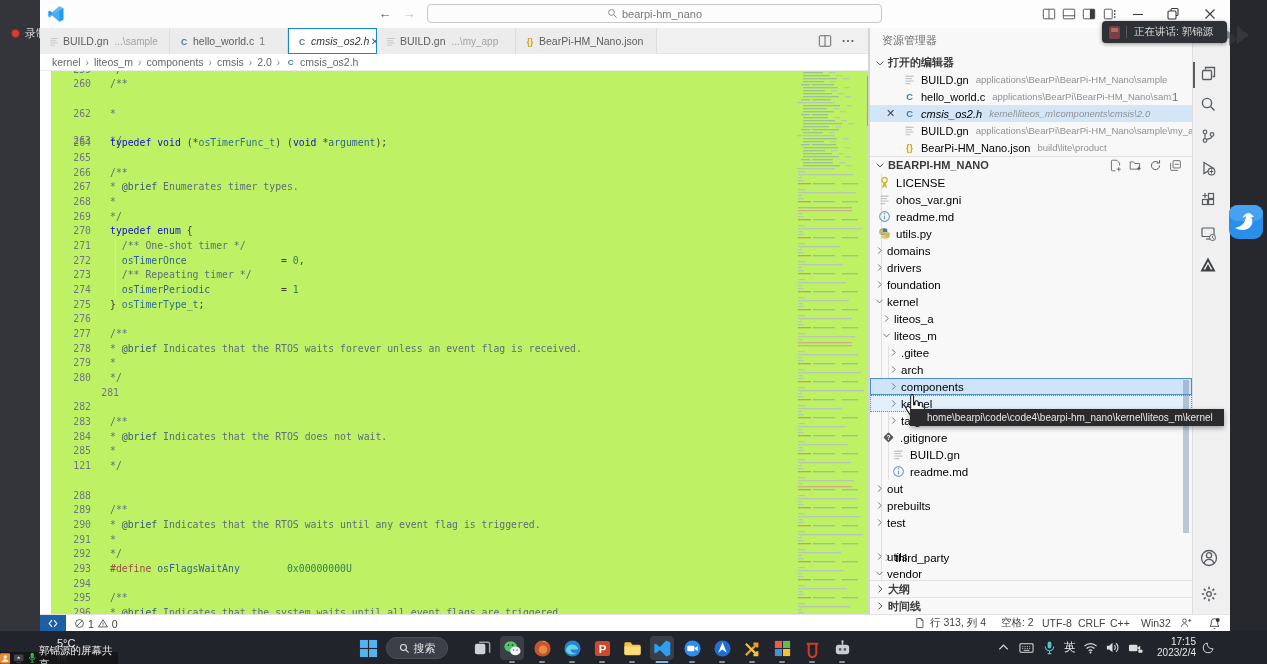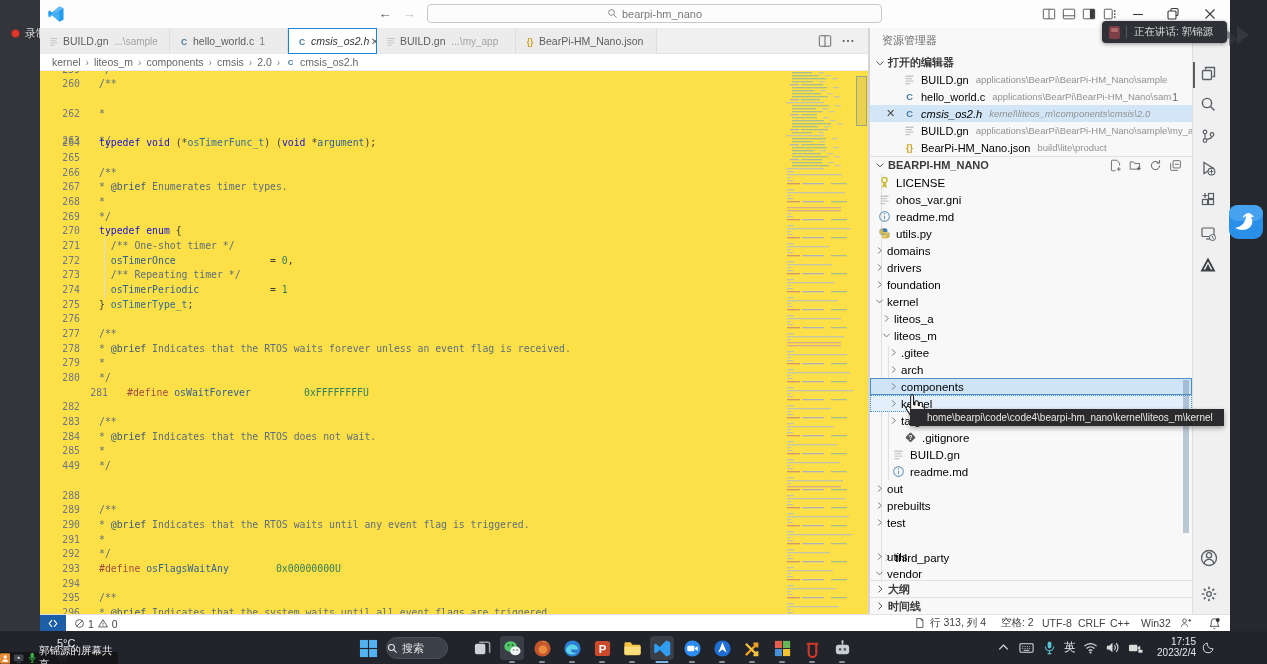--- a/index.html
+++ b/index.html
@@ -35,21 +35,21 @@
   .tab .tbadge { color:#7c7c7c; margin-left:5px; }
   .tab .tclose { margin-left:auto; margin-right:6px; color:#555; font-size:10px; width:11px; text-align:center; flex:none; }
   #tab-actions { left:778px; top:28px; width:56px; height:26px; display:flex; align-items:center; gap:9px; color:#555; }
 
   
   #breadcrumb { left:0; top:54px; width:828px; height:17px; background:#fff; border-bottom:1px solid #ececec; display:flex; align-items:center; padding-left:12px; font-size:10.5px; color:#666; }
   #breadcrumb .bc-sep { margin:0 5px; color:#888; font-size:10px; }
   #breadcrumb .bc-file { display:flex; align-items:center; gap:4px; }
 
   
-  #editor { left:0; top:71px; width:828px; height:543px; background:#fde047; overflow:hidden; }
+  #editor { left:11px; top:71px; width:828px; height:543px; background:#bef264; overflow:hidden; }
   .codeline { position:absolute; left:0; width:100%; height:15px; font-family:"DejaVu Sans Mono", monospace; font-size:9.8px; line-height:14.68px; white-space:pre; }
   .codeline .lnum { position:absolute; left:0; width:40px; text-align:right; color:#6e7681; }
   .codeline .ltext { position:absolute; left:59px; }
   .tk-c { color:#5c6e7b; } 
   .tk-cd { color:#39587c; } 
   .tk-k { color:#1212d0; } 
   .tk-v { color:#33628f; } 
   .tk-t { color:#33708f; } 
   .tk-n { color:#2e7d5b; } 
   .tk-d { color:#9e4a44; } 
@@ -101,21 +101,21 @@
   
   #taskbar { left:0; top:631px; width:1267px; height:50px; background:#21242b; }
   #weather-temp { left:57px; top:6px; color:#e8e8e8; font-size:11px; }
   #weather-desc { left:57px; top:20px; color:#8f959d; font-size:10px; }
   #tb-center { left:356px; top:5px; height:24px; display:flex; align-items:center; gap:6px; }
   .tb-app { position:relative; width:24px; height:24px; display:flex; align-items:center; justify-content:center; border-radius:4px; }
   .tb-app .dash { position:absolute; bottom:-3px; left:50%; transform:translateX(-50%); width:6px; height:2.5px; border-radius:2px; background:#878d96; }
   .tb-app.active { background:#3a3e47; }
   .tb-app.active .dash { width:13px; background:#79b8ef; }
   .tb-app.wechat-active .dash { width:6px; background:#878d96; }
-  #search-pill { width:62px; height:22px; border-radius:11px; background:#3b3f48; border:1px solid #4b4f58; color:#e6e6e6; font-size:11px; display:flex; align-items:center; justify-content:flex-start; gap:4px; }
+  #search-pill { width:62px; height:22px; border-radius:11px; background:#3b3f48; border:1px solid #4b4f58; color:#e6e6e6; font-size:11px; display:flex; align-items:center; justify-content:center; gap:4px; }
   #tray { left:996px; top:0px; height:33px; display:flex; align-items:center; gap:10px; color:#e6e6e6; }
   #tray-clock { left:1152px; top:5px; width:44px; text-align:right; color:#e8e8e8; font-size:10px; line-height:11px; }
   #moon-icon { left:1202px; top:10px; }
 
   
   #record-pill { left:8px; top:26px; width:32px; height:15px; display:flex; align-items:center; gap:5px; color:#d6d6d6; font-size:11px; overflow:hidden; white-space:nowrap; }
   #record-dot { width:9px; height:9px; border-radius:50%; background:#e23a2e; border:1.5px solid #8d2b24; flex:none; margin-left:3px; }
   #speak-toast { left:1102px; top:21px; width:125px; height:22px; background:#2e3135; border-radius:4px; display:flex; align-items:center; color:#d9d9d9; font-size:10.5px; box-shadow:0 1px 4px rgba(0,0,0,.4); }
   #toast-avatar { width:11px; height:13px; border-radius:2px; background:#7c3f48; margin:0 6px 0 7px; position:relative; overflow:hidden; }
   #toast-avatar:after { content:""; position:absolute; left:2px; top:2px; width:7px; height:4px; background:#b06a6a; border-radius:1px; }
@@ -262,26 +262,26 @@
       <div class="codeline" style="top: 167.96px;"><span class="lnum">271</span><span class="ltext"><span class="tk-p">  </span><span class="tk-c">/** One-shot timer */</span></span></div>
       <div class="codeline" style="top: 182.64px;"><span class="lnum">272</span><span class="ltext"><span class="tk-p">  </span><span class="tk-v">osTimerOnce</span><span class="tk-p">                = </span><span class="tk-n">0</span><span class="tk-p">,</span></span></div>
       <div class="codeline" style="top: 197.32px;"><span class="lnum">273</span><span class="ltext"><span class="tk-p">  </span><span class="tk-c">/** Repeating timer */</span></span></div>
       <div class="codeline" style="top: 212px;"><span class="lnum">274</span><span class="ltext"><span class="tk-p">  </span><span class="tk-v">osTimerPeriodic</span><span class="tk-p">            = </span><span class="tk-n">1</span></span></div>
       <div class="codeline" style="top: 226.68px;"><span class="lnum">275</span><span class="ltext"><span class="tk-p">} </span><span class="tk-t">osTimerType_t</span><span class="tk-p">;</span></span></div>
       <div class="codeline" style="top: 241.36px;"><span class="lnum">276</span><span class="ltext"></span></div>
       <div class="codeline" style="top: 256.04px;"><span class="lnum">277</span><span class="ltext"><span class="tk-c">/**</span></span></div>
       <div class="codeline" style="top: 270.72px;"><span class="lnum">278</span><span class="ltext"><span class="tk-c">* </span><span class="tk-cd">@brief</span><span class="tk-c"> Indicates that the RTOS waits forever unless an event flag is received.</span></span></div>
       <div class="codeline" style="top: 285.4px;"><span class="lnum">279</span><span class="ltext"><span class="tk-c">*</span></span></div>
       <div class="codeline" style="top: 300.08px;"><span class="lnum">280</span><span class="ltext"><span class="tk-c">*/</span></span></div>
-      <div class="codeline" style="top: 314.76px; margin-left: 28px;"><span class="lnum">281</span><span class="ltext"><span class="tk-d">#define</span><span class="tk-p"> </span><span class="tk-v">osWaitForever</span><span class="tk-p">         </span><span class="tk-n">0xFFFFFFFFU</span></span></div>
+      <div class="codeline" style="top: 314.76px; margin-left: 28px;"><span class="lnum">281</span></div>
       <div class="codeline" style="top: 329.44px;"><span class="lnum">282</span><span class="ltext"></span></div>
       <div class="codeline" style="top: 344.12px;"><span class="lnum">283</span><span class="ltext"><span class="tk-c">/**</span></span></div>
       <div class="codeline" style="top: 358.8px;"><span class="lnum">284</span><span class="ltext"><span class="tk-c">* </span><span class="tk-cd">@brief</span><span class="tk-c"> Indicates that the RTOS does not wait.</span></span></div>
       <div class="codeline" style="top: 373.48px;"><span class="lnum">285</span><span class="ltext"><span class="tk-c">*</span></span></div>
-      <div class="codeline" style="top: 388.16px;"><span class="lnum">449</span><span class="ltext"><span class="tk-c">*/</span></span></div>
+      <div class="codeline" style="top: 388.16px;"><span class="lnum">121</span><span class="ltext"><span class="tk-c">*/</span></span></div>
       <div class="codeline" style="top: 417.52px;"><span class="lnum">288</span><span class="ltext"></span></div>
       <div class="codeline" style="top: 432.2px;"><span class="lnum">289</span><span class="ltext"><span class="tk-c">/**</span></span></div>
       <div class="codeline" style="top: 446.88px;"><span class="lnum">290</span><span class="ltext"><span class="tk-c">* </span><span class="tk-cd">@brief</span><span class="tk-c"> Indicates that the RTOS waits until any event flag is triggered.</span></span></div>
       <div class="codeline" style="top: 461.56px;"><span class="lnum">291</span><span class="ltext"><span class="tk-c">*</span></span></div>
       <div class="codeline" style="top: 476.24px;"><span class="lnum">292</span><span class="ltext"><span class="tk-c">*/</span></span></div>
       <div class="codeline" style="top: 490.92px;"><span class="lnum">293</span><span class="ltext"><span class="tk-d">#define</span><span class="tk-p"> </span><span class="tk-v">osFlagsWaitAny</span><span class="tk-p">        </span><span class="tk-n">0x00000000U</span></span></div>
       <div class="codeline" style="top: 505.6px;"><span class="lnum">294</span><span class="ltext"></span></div>
       <div class="codeline" style="top: 520.28px;"><span class="lnum">295</span><span class="ltext"><span class="tk-c">/**</span></span></div>
       <div class="codeline" style="top: 534.96px;"><span class="lnum">296</span><span class="ltext"><span class="tk-c">* </span><span class="tk-cd">@brief</span><span class="tk-c"> Indicates that the system waits until all event flags are triggered.</span></span></div>
       <svg class="abs" id="minimap" width="70" height="543">
@@ -689,21 +689,21 @@
           <path d="M6 3.5L10.5 8 6 12.5" fill="none" stroke="#646464" stroke-width="1.3"></path>
         </svg>
         <span>kernel</span>
       </div>
       <div class="tree-row" style="top: 412px; padding-left: 18px;">
         <svg viewBox="0 0 16 16" class="chev">
           <path d="M6 3.5L10.5 8 6 12.5" fill="none" stroke="#646464" stroke-width="1.3"></path>
         </svg>
         <span>targets</span>
       </div>
-      <div class="tree-row" style="top: 429px; padding-left: 30px;">
+      <div class="tree-row" style="top: 429px; padding-left: 8px;">
         <span style="width: 4px; flex: 0 0 auto;"></span>
         <svg viewBox="0 0 16 16" class="ficon">
           <rect x="3.4" y="3.4" width="9" height="9" rx="1.4" transform="rotate(45 8 8)" fill="#5a5a5a"></rect>
           <text x="8" y="11" text-anchor="middle" font-size="8" font-weight="bold" fill="#fff" font-family="Liberation Sans, sans-serif">?</text>
         </svg>
         <span>.gitignore</span>
       </div>
       <div class="tree-row" style="top: 446px; padding-left: 18px;">
         <span style="width: 4px; flex: 0 0 auto;"></span>
         <svg viewBox="0 0 16 16" class="ficon">

